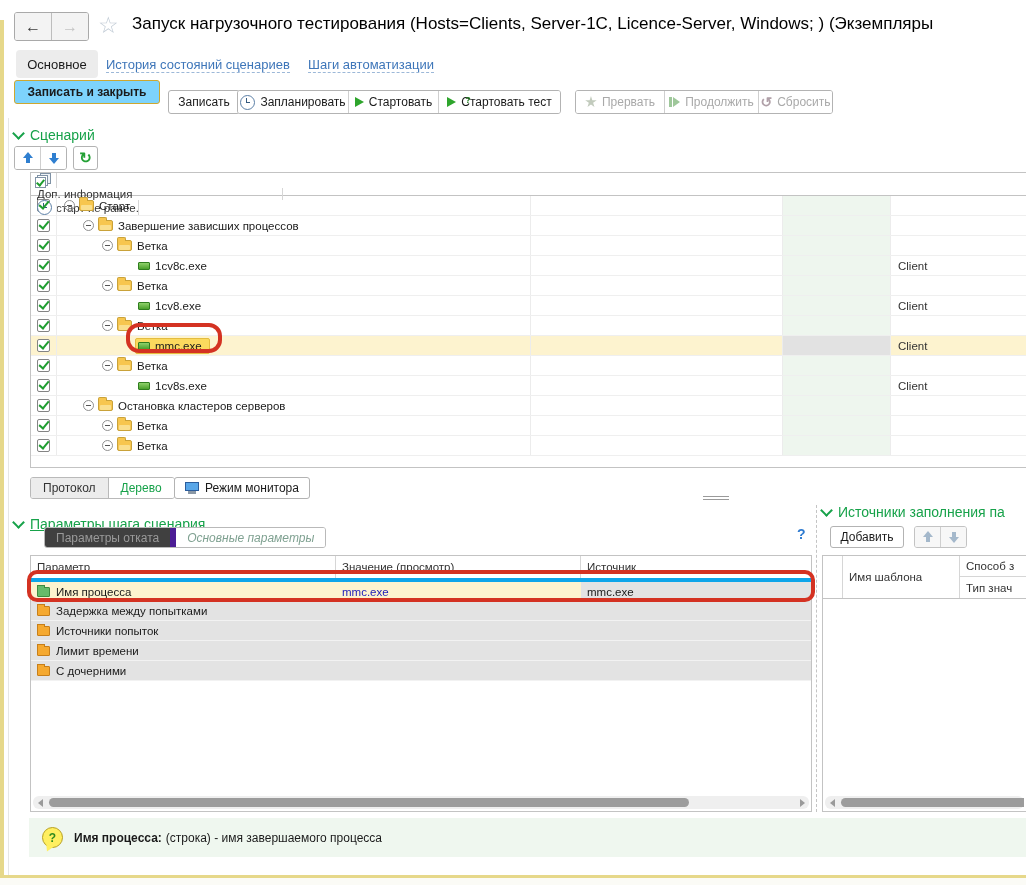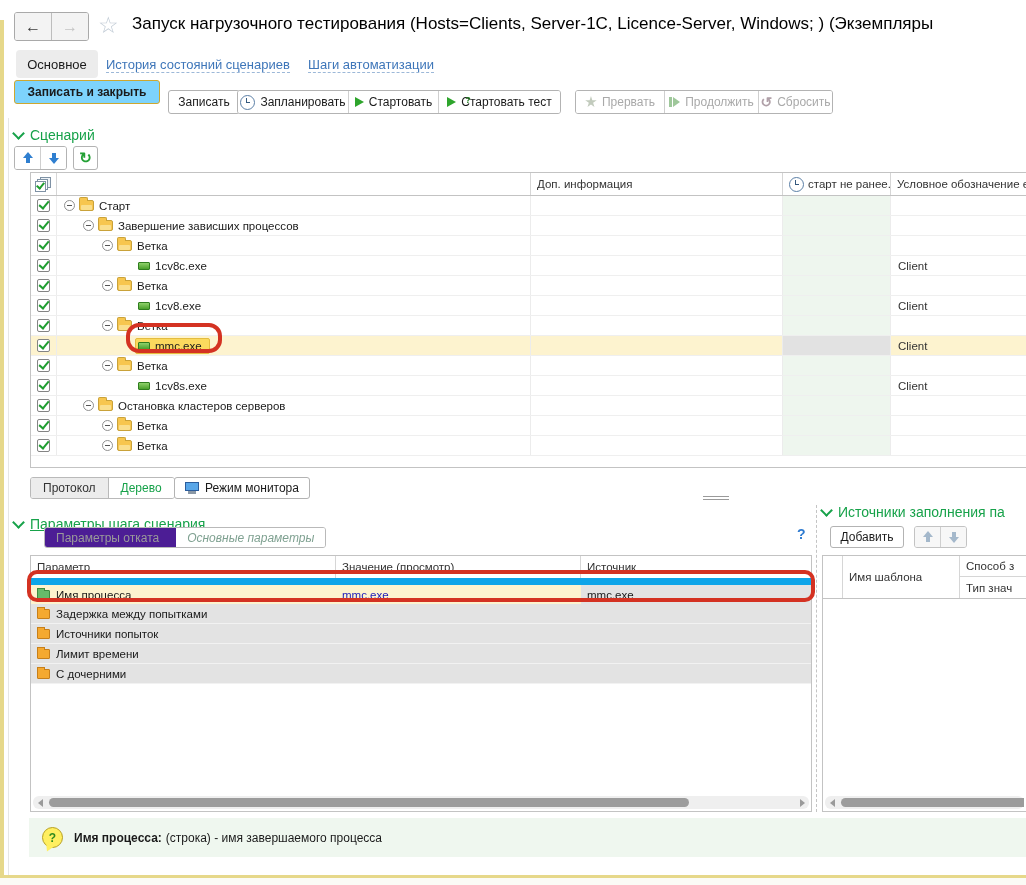--- a/index.html
+++ b/index.html
@@ -65,21 +65,21 @@
   .arr.up::after{content:"";position:absolute;left:3px;top:6px;width:4px;height:5px;background:#2f7fd0;}
   .arr.down::before{content:"";position:absolute;left:0;bottom:0;border-left:5px solid transparent;border-right:5px solid transparent;border-top:6px solid #2f7fd0;}
   .arr.down::after{content:"";position:absolute;left:3px;top:1px;width:4px;height:5px;background:#2f7fd0;}
   .arr.muted.up::before{border-bottom-color:#a4b8cb;} .arr.muted.up::after{background:#a4b8cb;}
   .arr.muted.down::before{border-top-color:#a4b8cb;} .arr.muted.down::after{background:#a4b8cb;}
   .btn-refresh{position:absolute;left:73px;top:146px;width:25px;height:24px;border:1px solid #b3b3b3;border-radius:3px;background:#fff;display:flex;align-items:center;justify-content:center;box-sizing:border-box;}
   .i-refresh::before{content:"\21BB";color:#24a136;font-size:15px;font-weight:bold;}
 
   
   .tree{position:absolute;left:30px;top:172px;width:996px;height:296px;border:1px solid #c3c3c3;border-right:none;overflow:hidden;font-size:11.5px;box-sizing:border-box;background:#fff;}
-  .thead{display:flex;height:22px;border-bottom:1px solid #c3c3c3;align-items:stretch;color:#333;}
+  .thead{display:flex;height:22px;border-bottom:1px solid #c3c3c3;align-items:stretch;color:#333;flex-direction:column;}
   .thead .hc{display:flex;align-items:center;border-right:1px solid #d6d6d6;padding:0 6px;box-sizing:border-box;overflow:hidden;white-space:nowrap;gap:4px;}
   .c-cb{width:26px;flex:none;justify-content:center;padding:0!important;}
   .c-main{width:474px;flex:none;}
   .c-info{width:252px;flex:none;}
   .c-start{width:108px;flex:none;}
   .c-unit{flex:1;border-right:none!important;}
   .trow{display:flex;height:19px;align-items:stretch;border-bottom:1px solid #efefef;}
   .trow .tc{display:flex;align-items:center;border-right:1px solid #ececec;box-sizing:border-box;overflow:hidden;white-space:nowrap;}
   .trow .tc.c-start{background:#eef6ee;}
   .trow.sel{background:#fdf3cf;}
@@ -116,28 +116,28 @@
   .grip::after{content:"";position:absolute;left:0;top:3px;width:26px;height:1px;background:#9a9a9a;}
 
   
   .st-params{left:14px;top:516px;text-decoration:underline;}
   .st-sources{left:822px;top:504px;}
   .vsep{position:absolute;left:816px;top:505px;height:307px;border-left:1px dashed #c4c4c4;}
 
   
   .ptabs{position:absolute;left:44px;top:527px;height:21px;display:flex;border:1px solid #b9b9b9;border-radius:3px;overflow:hidden;box-sizing:border-box;font-size:12px;}
   .ptab{display:flex;align-items:center;justify-content:center;padding:0 11px;}
-  .ptab.rollback{background:#4c1d95;color:#9a9a9a;border-right:6px solid #4c1d95;}
+  .ptab.rollback{background:#404040;color:#9a9a9a;border-right:6px solid #4c1d95;}
   .ptab.mainp{background:#fff;color:#7fa191;font-style:italic;}
   .help-q{position:absolute;left:797px;top:526px;color:#2f7bd0;font-size:14px;font-weight:bold;}
   .help-q::before{content:"?";}
 
   
   .ppanel{position:absolute;left:30px;top:555px;width:782px;height:257px;border:1px solid #c3c3c3;box-sizing:border-box;background:#fff;font-size:11.5px;}
-  .phead{display:flex;height:22px;border-bottom:7px solid #0ea5e9;color:#333;text-decoration:underline;}
+  .phead{display:flex;height:22px;border-bottom:4px solid #0ea5e9;color:#333;text-decoration:underline;}
   .phead .hc{display:flex;align-items:center;padding:0 6px;border-right:1px solid #d6d6d6;box-sizing:border-box;overflow:hidden;white-space:nowrap;}
   .pc1{width:305px;flex:none;} .pc2{width:245px;flex:none;} .pc3{flex:1;border-right:none!important;}
   .prow{display:flex;height:19px;align-items:stretch;}
   .prow .tc{display:flex;align-items:center;padding:0 6px;box-sizing:border-box;overflow:hidden;white-space:nowrap;}
   .prow.sel{background:#fdf3cf;}
   .prow.sel .pc2{color:#2222bb;}
   .prow.sel .pc3{background:#e3e3e3;}
   .prow.grey{background:#e3e3e3;border-bottom:1px solid #f2f2f2;}
   .pfold{position:relative;width:13px;height:10px;border-radius:1px;flex:none;margin-right:6px;box-sizing:border-box;}
   .pfold.green{background:#66bb6a;border:1px solid #3d8b40;}

